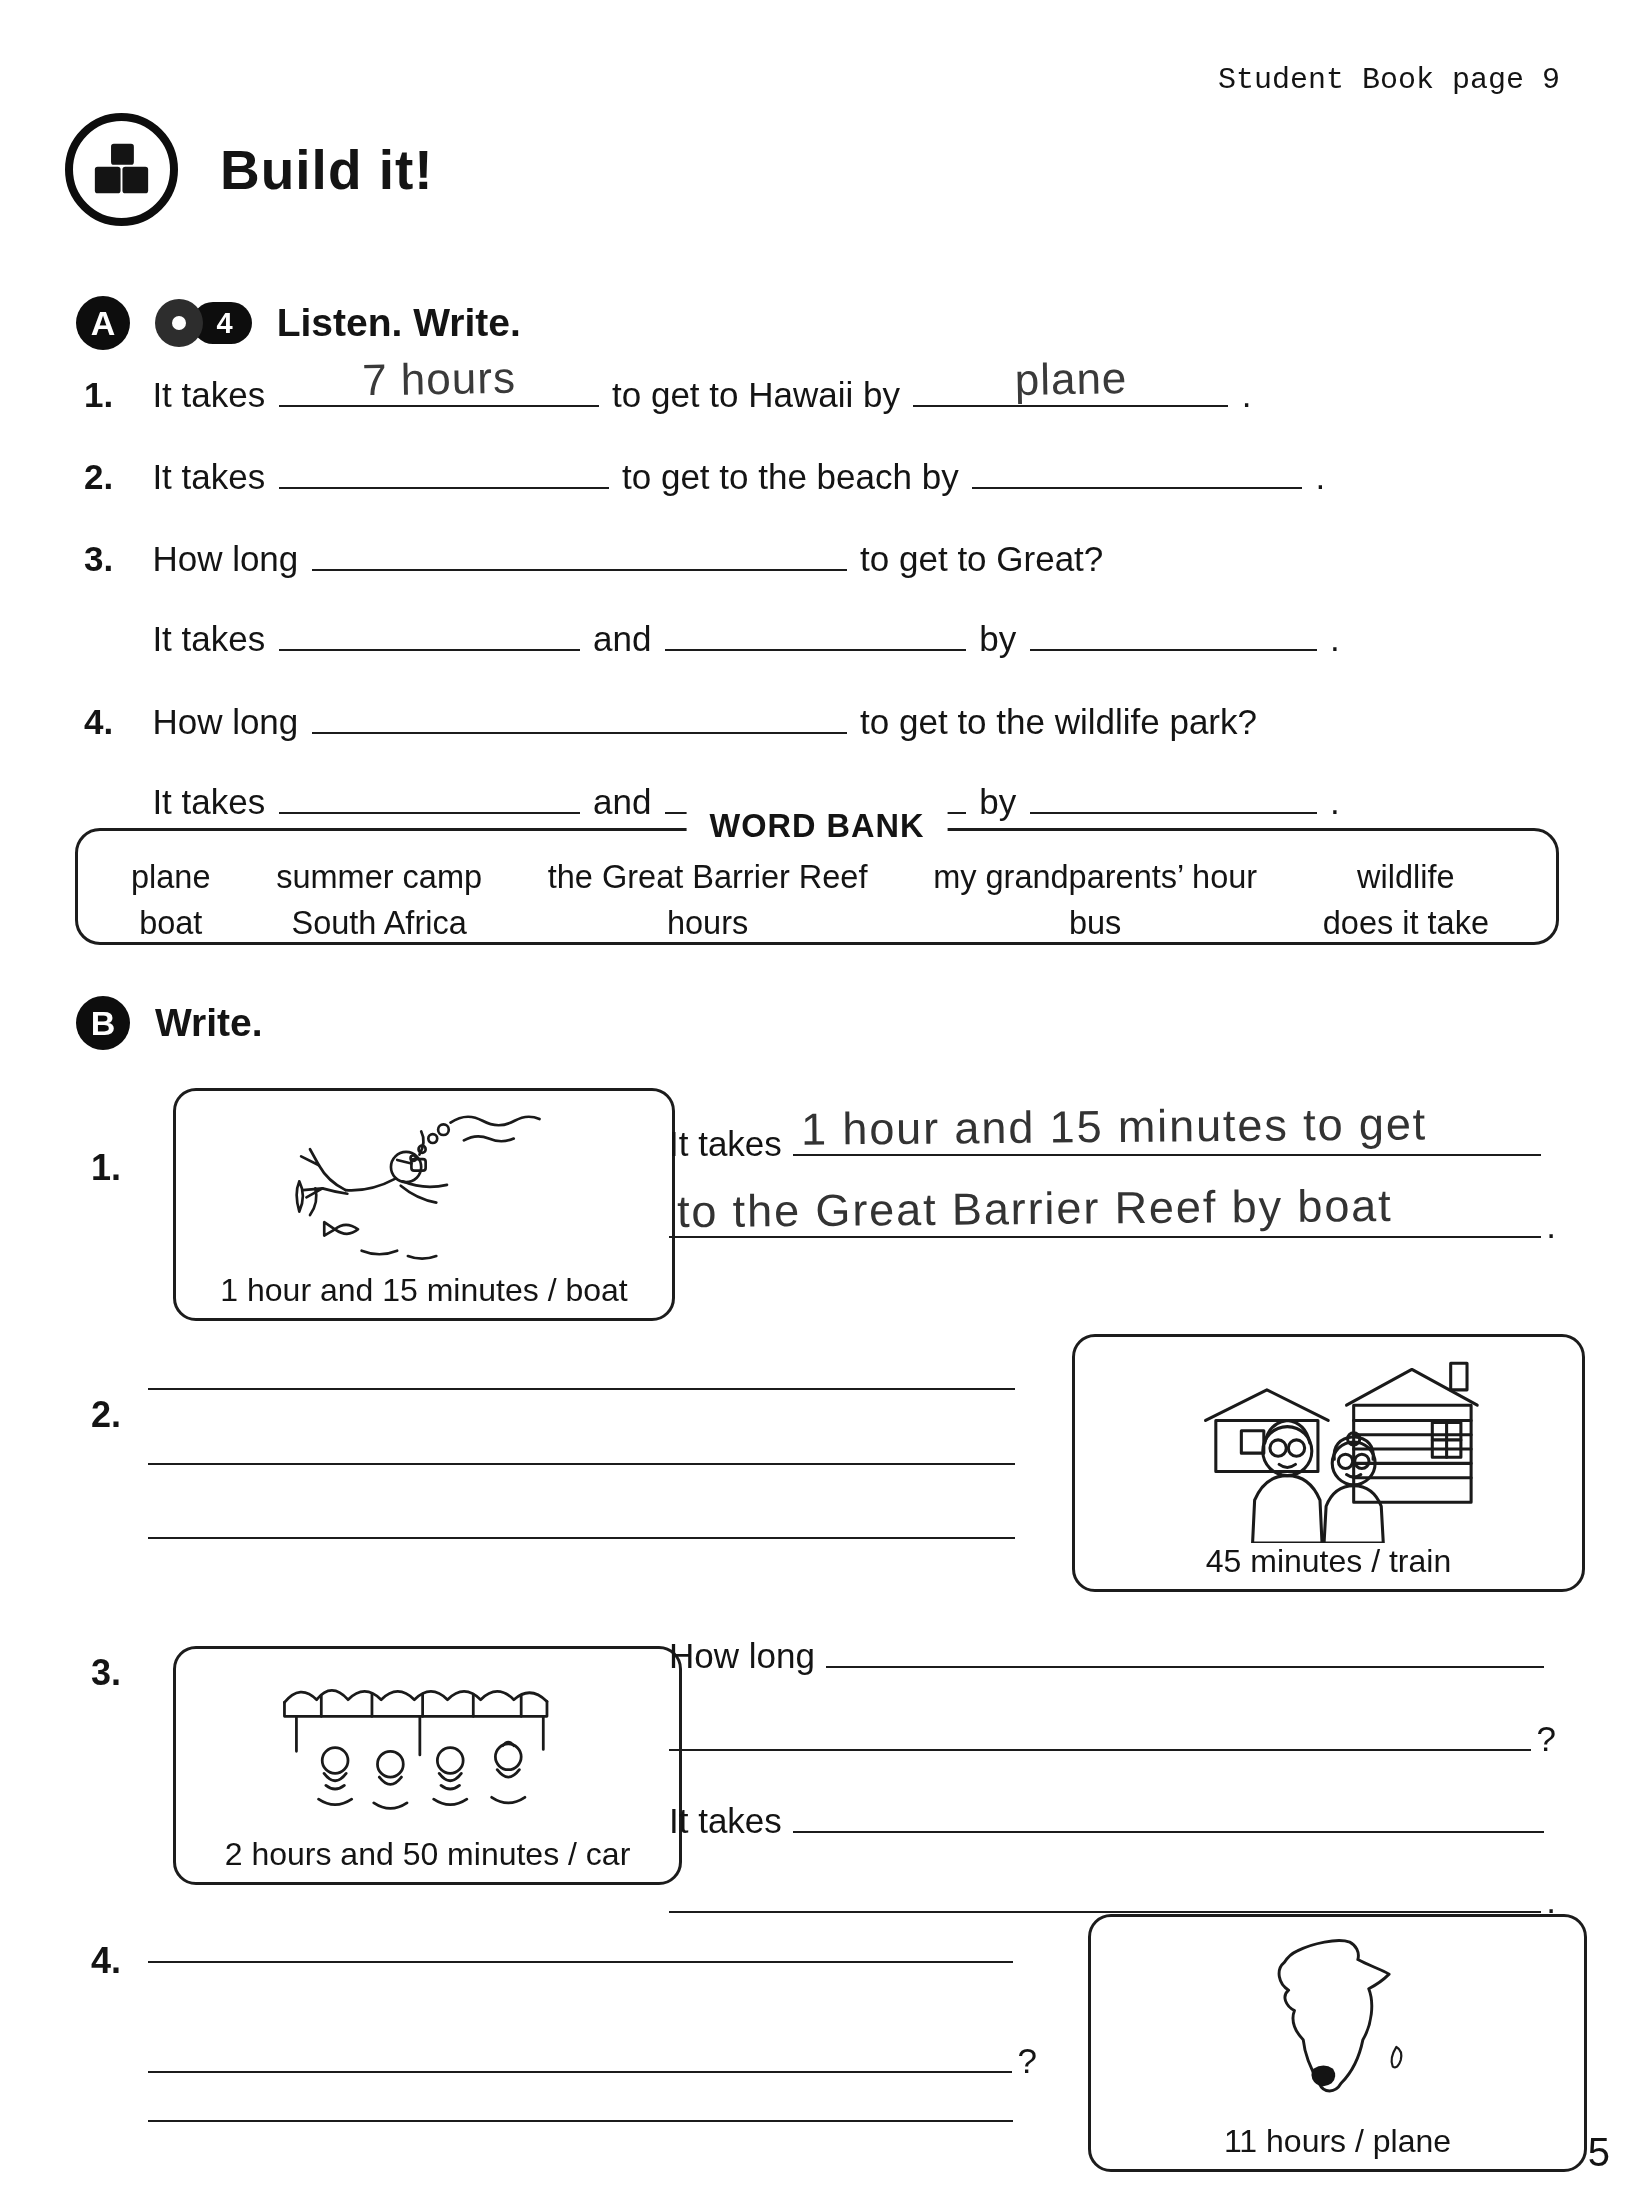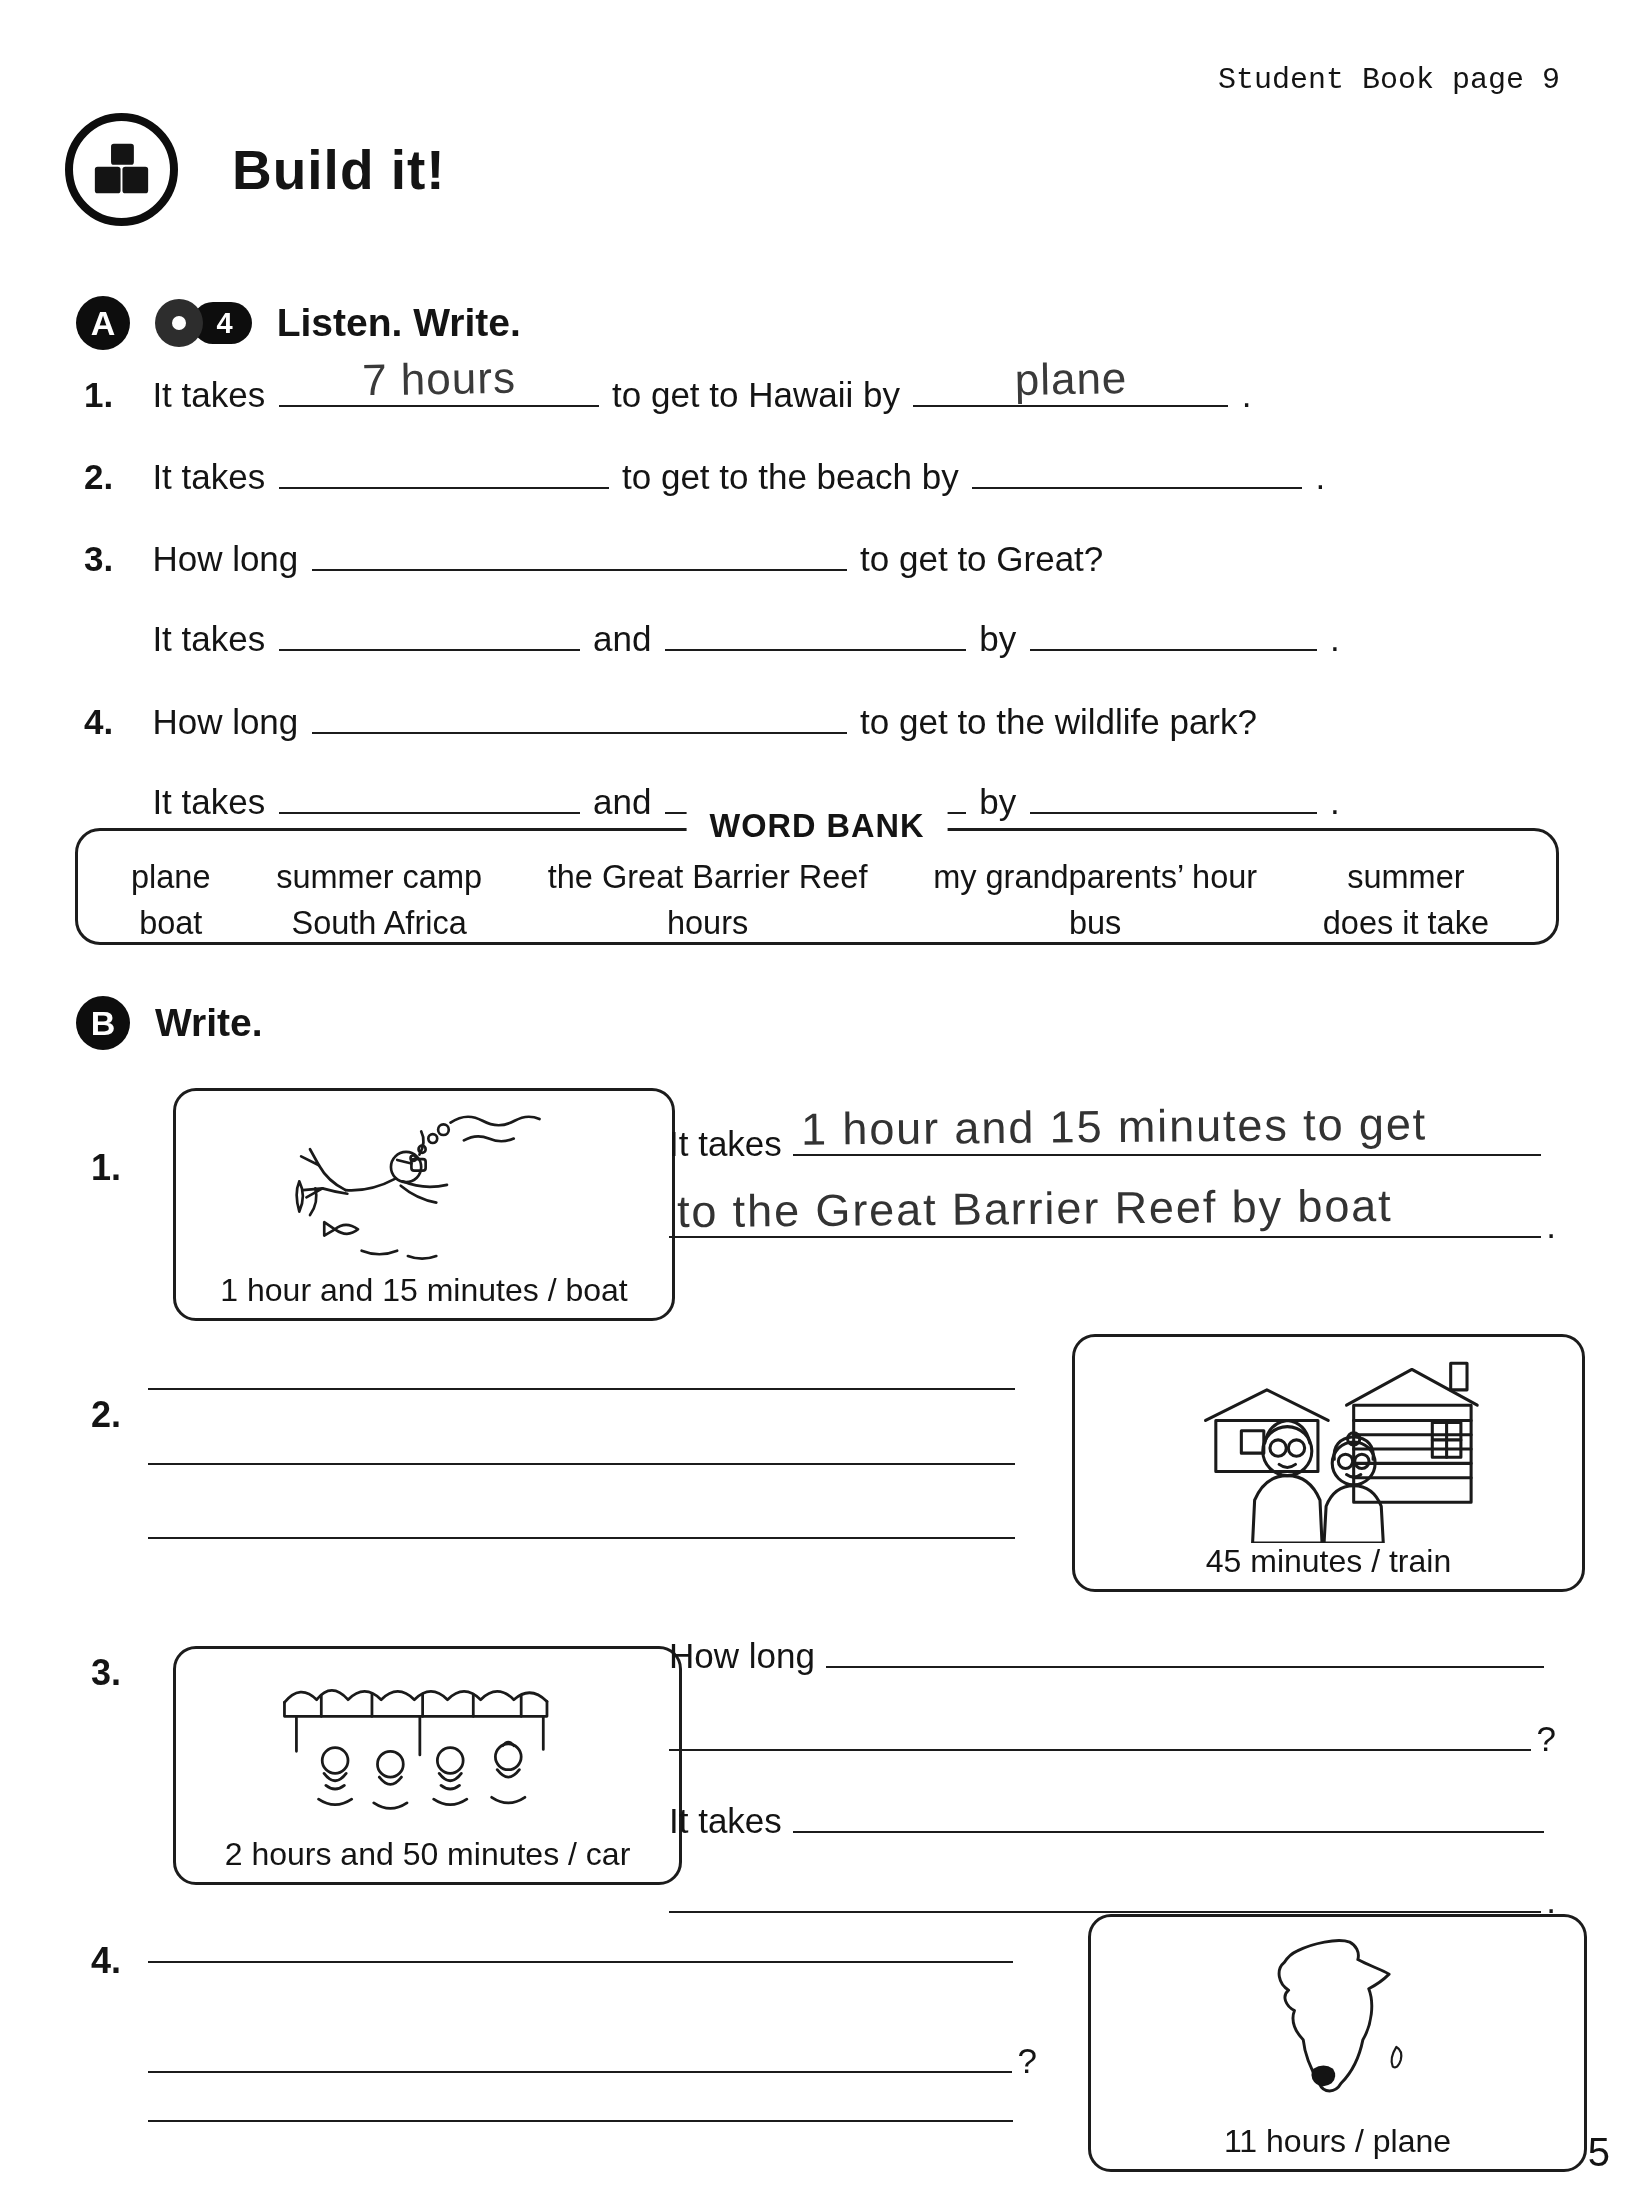--- a/index.html
+++ b/index.html
@@ -6,21 +6,21 @@
   .sheet {
     position:relative; width:1652px; height:2202px; background:#ffffff;
     font-family:"Liberation Sans", sans-serif; color:#141414; overflow:hidden;
   }
   .header-note { position:absolute; top:63px; right:92px; font-size:30px;font-family:Liberation Mono, monospace; }
 
   
   .title-row { position:absolute; top:113px; left:65px; display:flex; align-items:center; gap:38px; }
   .logo-circle { width:113px; height:113px; border:8.6px solid #0d0d0d; border-radius:50%;
     display:flex; align-items:center; justify-content:center; box-sizing:border-box; }
-  .page-title { font-size:55px; font-weight:bold; margin:16px; letter-spacing:1px; }
+  .page-title { font-size:55px; font-weight:bold; margin:4px; letter-spacing:1px; }
 
   
   .sec-head { position:absolute; display:flex; align-items:center; gap:25px; }
   .badge { width:54px; height:54px; border-radius:50%; background:#0d0d0d; color:#fff;
     display:flex; align-items:center; justify-content:center; font-weight:bold; font-size:34px; flex:0 0 auto; }
   .instruction { font-size:39px; font-weight:bold; }
   .cd { display:flex; align-items:center; }
   .cd-disc { width:48px; height:48px; border-radius:50%; background:#2d2d2d; position:relative; z-index:2; }
   .cd-disc::after { content:""; position:absolute; inset:17px; background:#fff; border-radius:50%; }
   .cd-pill { height:42px; margin-left:-11.5px; background:#0d0d0d; border-radius:21px; color:#fff;
@@ -159,21 +159,21 @@
       </div>
       <div class="wb-col">
         <div>the Great Barrier Reef</div>
         <div>hours</div>
       </div>
       <div class="wb-col">
         <div>my grandparents’ hour</div>
         <div>bus</div>
       </div>
       <div class="wb-col">
-        <div>summer</div>
+        <div>wildlife</div>
         <div>does it take</div>
       </div>
     </div>
   </div>
 
   <div class="sec-head" style="top:996px; left:76px;">
     <div class="badge">B</div>
     <div class="instruction">Write.</div>
   </div>
 

